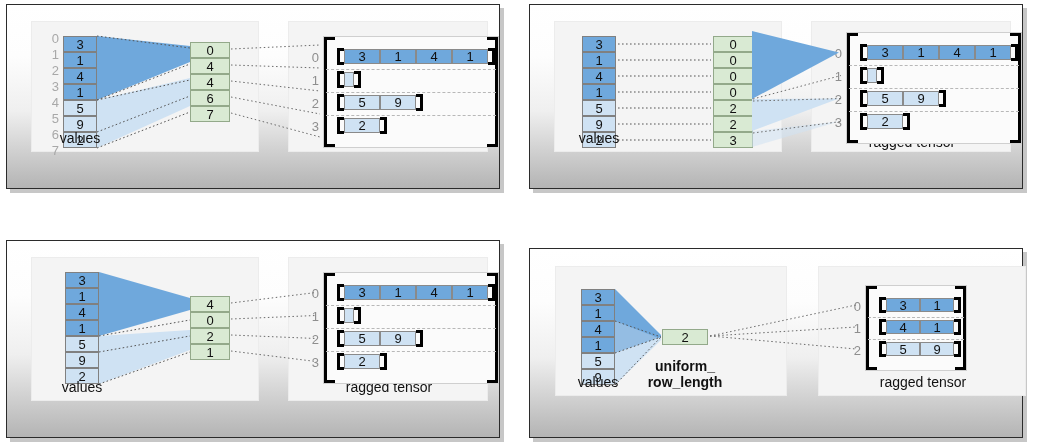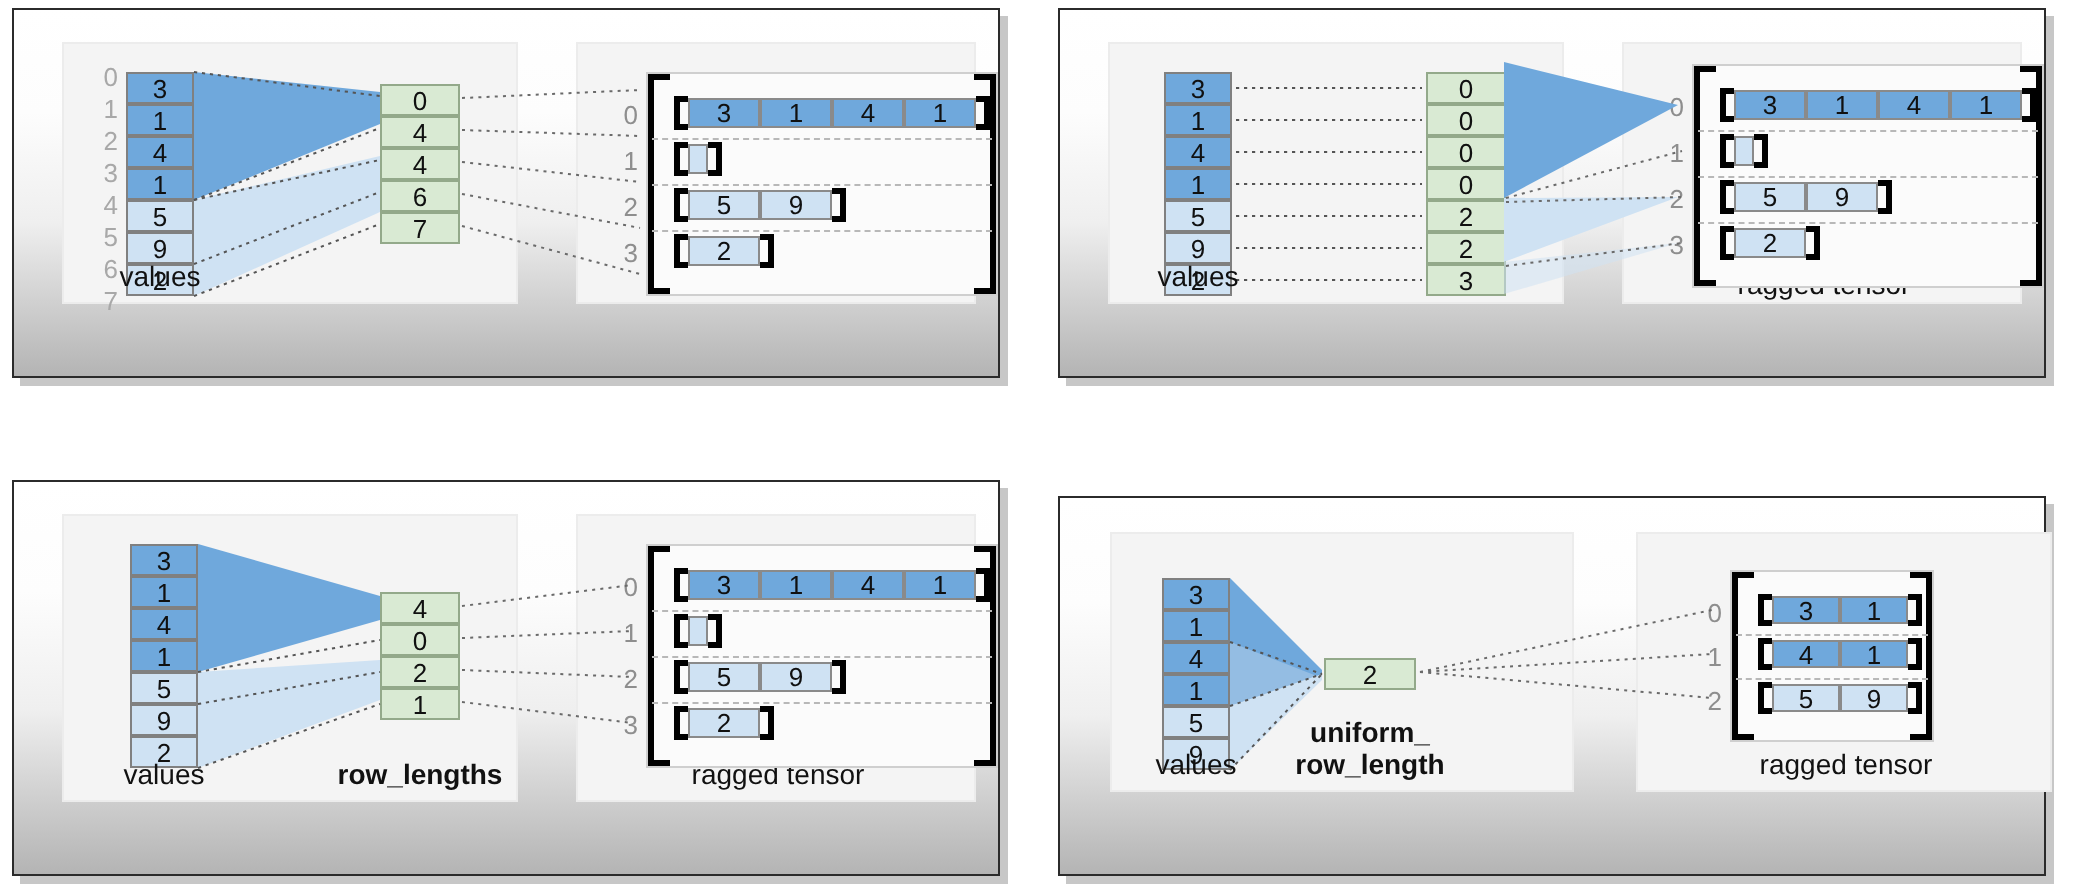--- a/index.html
+++ b/index.html
@@ -282,21 +282,20 @@
           <div class="cell gn" style="left: 0px; top: 48px; width: 40px; height: 16px;">1</div>
         </div>
         <svg class="ov" width="228" height="144">
           <polygon points="67,14 158,40 158,52 67,78" fill="#6fa8dc"></polygon>
           <polygon points="67,78 158,72 158,92 67,126" fill="#cfe2f3"></polygon>
           <line x1="67" y1="78" x2="158" y2="62" stroke="#555" stroke-width="1" stroke-dasharray="1.6,2.4"></line>
           <line x1="67" y1="94" x2="158" y2="78" stroke="#555" stroke-width="1" stroke-dasharray="1.6,2.4"></line>
           <line x1="67" y1="126" x2="158" y2="94" stroke="#555" stroke-width="1" stroke-dasharray="1.6,2.4"></line>
         </svg>
         <div class="caption" style="left: 11px; top: 122px; width: 78px; height: 18px;">values</div>
-        <div class="caption b" style="left: 103px; top: 122px; width: 150px; height: 34px;">row_lengths</div>
       </div>
       <div class="card" style="left: 281px; top: 16px; width: 200px; height: 144px;">
         <div class="caption" style="left: 30px; top: 122px; width: 140px; height: 18px;">ragged tensor</div>
         <div class="rt" style="left: 34px; top: 14px; width: 176px; height: 112px;">
           <div class="rt-frame"></div>
           <div class="brk l" style="left: 1px; top: 1px; width: 11px; height: 110px;"></div>
           <div class="brk r" style="left: 164px; top: 1px; width: 11px; height: 110px;"></div>
           <div class="hsep" style="left: 3px; top: 33px; width: 170px; height: 0px;"></div>
           <div class="hsep" style="left: 3px; top: 56px; width: 170px; height: 0px;"></div>
           <div class="hsep" style="left: 3px; top: 79px; width: 170px; height: 0px;"></div>

